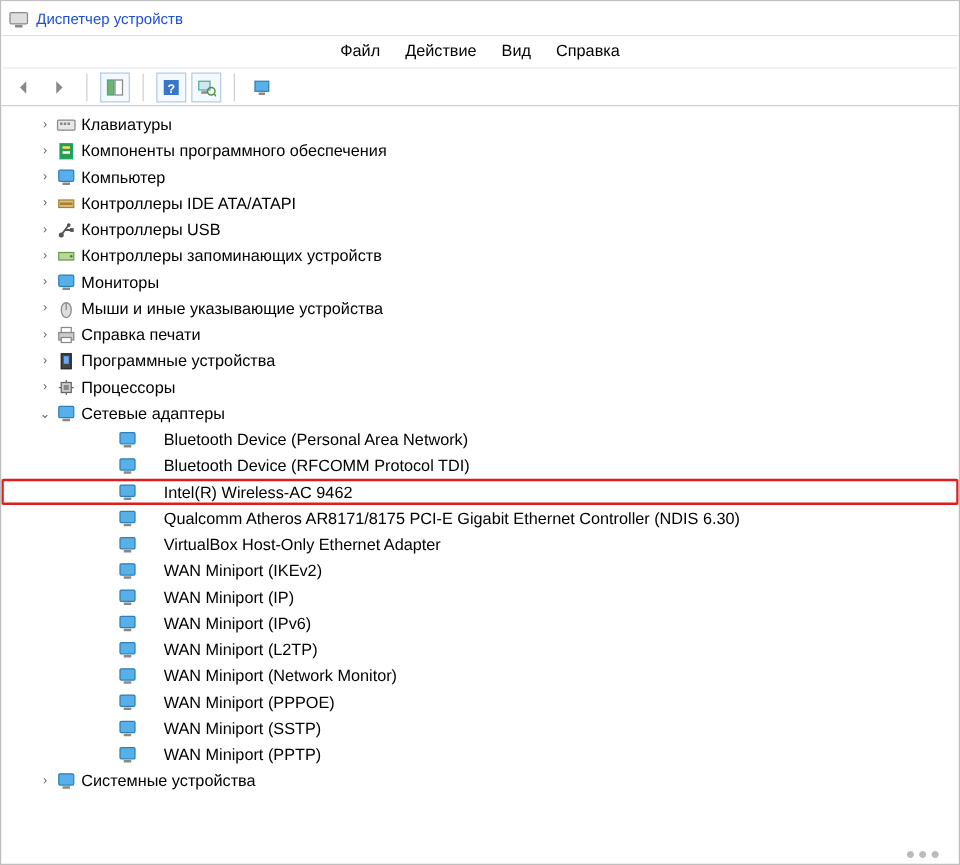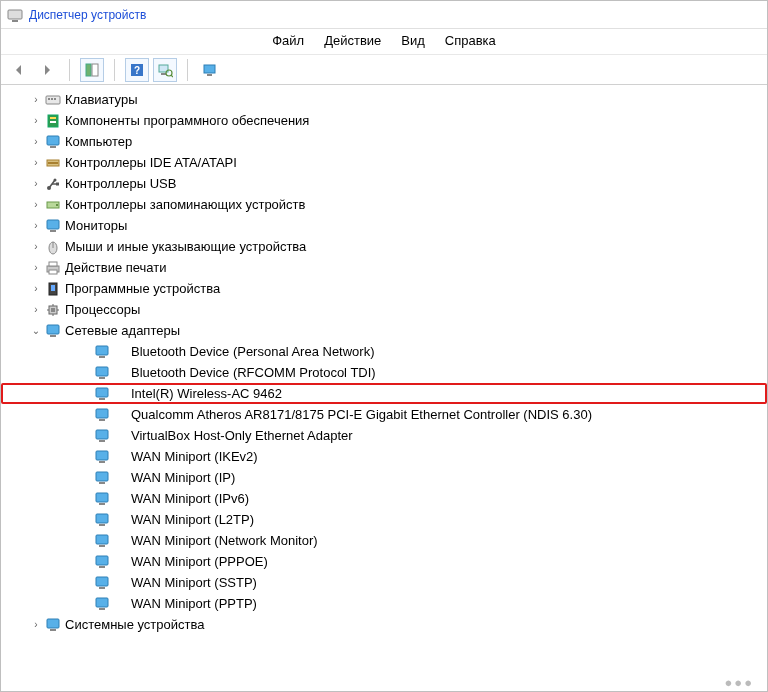--- a/index.html
+++ b/index.html
@@ -257,21 +257,21 @@
     </div>
     <div class="node indent-1">
       <span class="chev">›</span>
       <span class="ico">
         <svg width="16" height="16" viewBox="0 0 16 16">
           <rect x="2" y="6" width="12" height="6" fill="#ccc" stroke="#888"></rect>
           <rect x="4" y="2" width="8" height="4" fill="#fff" stroke="#888"></rect>
           <rect x="4" y="10" width="8" height="4" fill="#fff" stroke="#888"></rect>
         </svg>
       </span>
-      <span class="lbl">Действие печати</span>
+      <span class="lbl">Справка печати</span>
     </div>
     <div class="node indent-1">
       <span class="chev">›</span>
       <span class="ico">
         <svg width="16" height="16" viewBox="0 0 16 16">
           <rect x="4" y="2" width="8" height="12" fill="#444" stroke="#222"></rect>
           <rect x="6" y="4" width="4" height="6" fill="#66aaff"></rect>
         </svg>
       </span>
       <span class="lbl">Программные устройства</span>

